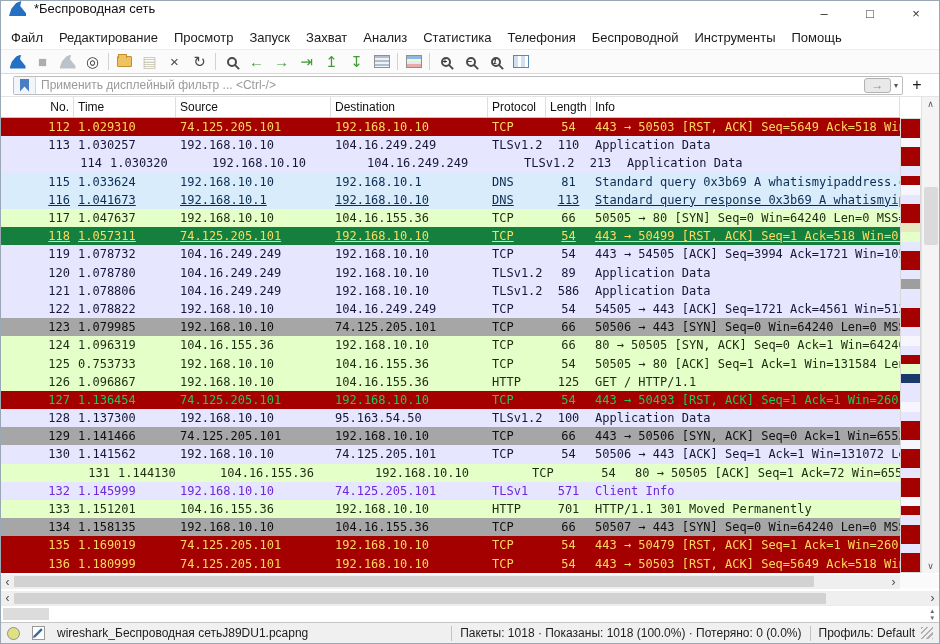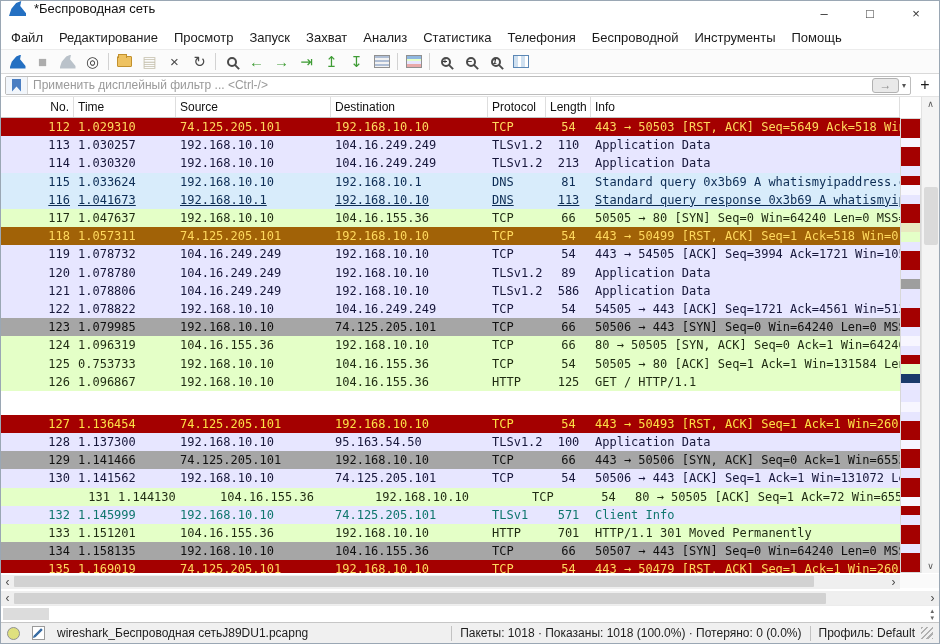--- a/index.html
+++ b/index.html
@@ -39,21 +39,21 @@
   .i-mag::after { content:""; position:absolute; width:6px; height:2px; background:#4a4a4a;
                   right:-5px; bottom:-3px; transform:rotate(45deg); }
   .i-mag b { position:absolute; top:-2px; left:0px; width:6px; font-size:8px; color:#333; font-weight:700; }
   .i-stripes { display:inline-block; width:16px; height:13px; border:1px solid #909090; }
   .i-stripes.color { background:linear-gradient(#8fb7e0 0 25%, #e4ffc7 25% 50%, #e7e6ff 50% 75%, #e8a9a9 75% 100%); }
   .i-stripes.scroll { background:repeating-linear-gradient(#aebdd4 0 2px, #f2f2f2 2px 4px); }
   .i-columns { display:inline-block; width:16px; height:13px; border:1px solid #5b87b5;
                background:linear-gradient(90deg,#cfe0f0 0 30%, #fff 30% 50%, #cfe0f0 50% 80%, #fff 80% 100%); }
 
   
-  .filterbar { height:23px; background:#fff; display:flex; align-items:center; padding:1px 4px;
+  .filterbar { height:23px; background:#fff; display:flex; align-items:center; padding:1px 12px;
                border-bottom:1px solid #e4e4e4; flex:0 0 auto; }
   .filter-box { flex:1; height:19px; border:1px solid #bdbdbd; border-radius:2px; display:flex;
                 align-items:center; background:#fff; }
   .bookmark-slot { width:22px; height:100%; background:#f2f6fb; border-right:1px solid #d4d4d4;
                    display:flex; align-items:center; justify-content:center; }
   .bookmark { width:9px; height:13px; background:#4a7ec2; clip-path:polygon(0 0,100% 0,100% 100%,50% 62%,0 100%); }
   .filter-input { flex:1; border:none; outline:none; font-size:12px; color:#555; padding:0 5px;
                   font-family:"Liberation Sans","DejaVu Sans",sans-serif; background:transparent; }
   .filter-input::placeholder { color:#9a9a9a; }
   .apply-btn { width:27px; height:15px; background:#e9e9e9; border:1px solid #b2b2b2; border-radius:3px;
@@ -263,21 +263,21 @@
           </div>
           <div class="prow" style="background: rgb(231, 230, 255); color: rgb(22, 22, 58);">
             <span class="cell c-no">113</span>
             <span class="cell c-time">1.030257</span>
             <span class="cell c-src">192.168.10.10</span>
             <span class="cell c-dst">104.16.249.249</span>
             <span class="cell c-proto">TLSv1.2</span>
             <span class="cell c-len">110</span>
             <span class="cell c-info">Application Data</span>
           </div>
-          <div class="prow" style="background: rgb(231, 230, 255); color: rgb(22, 22, 58);">
+          <div class="prow" style="background: rgb(231, 230, 255); color: rgb(22, 22, 58); padding-left: 32px;">
             <span class="cell c-no">114</span>
             <span class="cell c-time">1.030320</span>
             <span class="cell c-src">192.168.10.10</span>
             <span class="cell c-dst">104.16.249.249</span>
             <span class="cell c-proto">TLSv1.2</span>
             <span class="cell c-len">213</span>
             <span class="cell c-info">Application Data</span>
           </div>
           <div class="prow" style="background: rgb(216, 236, 251); color: rgb(12, 44, 84);">
             <span class="cell c-no">115</span>
@@ -299,21 +299,21 @@
           </div>
           <div class="prow" style="background: rgb(228, 255, 199); color: rgb(31, 43, 18);">
             <span class="cell c-no">117</span>
             <span class="cell c-time">1.047637</span>
             <span class="cell c-src">192.168.10.10</span>
             <span class="cell c-dst">104.16.155.36</span>
             <span class="cell c-proto">TCP</span>
             <span class="cell c-len">66</span>
             <span class="cell c-info">50505 → 80 [SYN] Seq=0 Win=64240 Len=0 MSS=1460 WS=256</span>
           </div>
-          <div class="prow" style="background: #a16207; color: rgb(255, 217, 94);">
+          <div class="prow" style="background: #15803d; color: rgb(255, 217, 94); text-decoration: underline;">
             <span class="cell c-no">118</span>
             <span class="cell c-time">1.057311</span>
             <span class="cell c-src">74.125.205.101</span>
             <span class="cell c-dst">192.168.10.10</span>
             <span class="cell c-proto">TCP</span>
             <span class="cell c-len">54</span>
             <span class="cell c-info">443 → 50499 [RST, ACK] Seq=1 Ack=518 Win=0 Len=0</span>
           </div>
           <div class="prow" style="background: rgb(231, 230, 255); color: rgb(22, 22, 58);">
             <span class="cell c-no">119</span>
@@ -380,21 +380,21 @@
           </div>
           <div class="prow" style="background: rgb(228, 255, 199); color: rgb(31, 43, 18);">
             <span class="cell c-no">126</span>
             <span class="cell c-time">1.096867</span>
             <span class="cell c-src">192.168.10.10</span>
             <span class="cell c-dst">104.16.155.36</span>
             <span class="cell c-proto">HTTP</span>
             <span class="cell c-len">125</span>
             <span class="cell c-info">GET / HTTP/1.1</span>
           </div>
-          <div class="prow" style="background: rgb(164, 0, 0); color: #fde047; margin-top: 24px;">
+          <div class="prow" style="background: rgb(164, 0, 0); color: #22c55e;">
             <span class="cell c-no">127</span>
             <span class="cell c-time">1.136454</span>
             <span class="cell c-src">74.125.205.101</span>
             <span class="cell c-dst">192.168.10.10</span>
             <span class="cell c-proto">TCP</span>
             <span class="cell c-len">54</span>
             <span class="cell c-info">443 → 50493 [RST, ACK] Seq=1 Ack=1 Win=260 Len=0</span>
           </div>
           <div class="prow" style="background: rgb(231, 230, 255); color: rgb(22, 22, 58);">
             <span class="cell c-no">128</span>
@@ -425,21 +425,21 @@
           </div>
           <div class="prow" style="background: rgb(228, 255, 199); color: rgb(31, 43, 18); padding-left: 40px;">
             <span class="cell c-no">131</span>
             <span class="cell c-time">1.144130</span>
             <span class="cell c-src">104.16.155.36</span>
             <span class="cell c-dst">192.168.10.10</span>
             <span class="cell c-proto">TCP</span>
             <span class="cell c-len">54</span>
             <span class="cell c-info">80 → 50505 [ACK] Seq=1 Ack=72 Win=65536 Len=0</span>
           </div>
-          <div class="prow" style="background: rgb(231, 230, 255); color: #0f766e;">
+          <div class="prow" style="background: rgb(231, 230, 255); color: #6d28d9;">
             <span class="cell c-no">132</span>
             <span class="cell c-time">1.145999</span>
             <span class="cell c-src">192.168.10.10</span>
             <span class="cell c-dst">74.125.205.101</span>
             <span class="cell c-proto">TLSv1</span>
             <span class="cell c-len">571</span>
             <span class="cell c-info">Client Info</span>
           </div>
           <div class="prow" style="background: rgb(228, 255, 199); color: rgb(31, 43, 18);">
             <span class="cell c-no">133</span>

